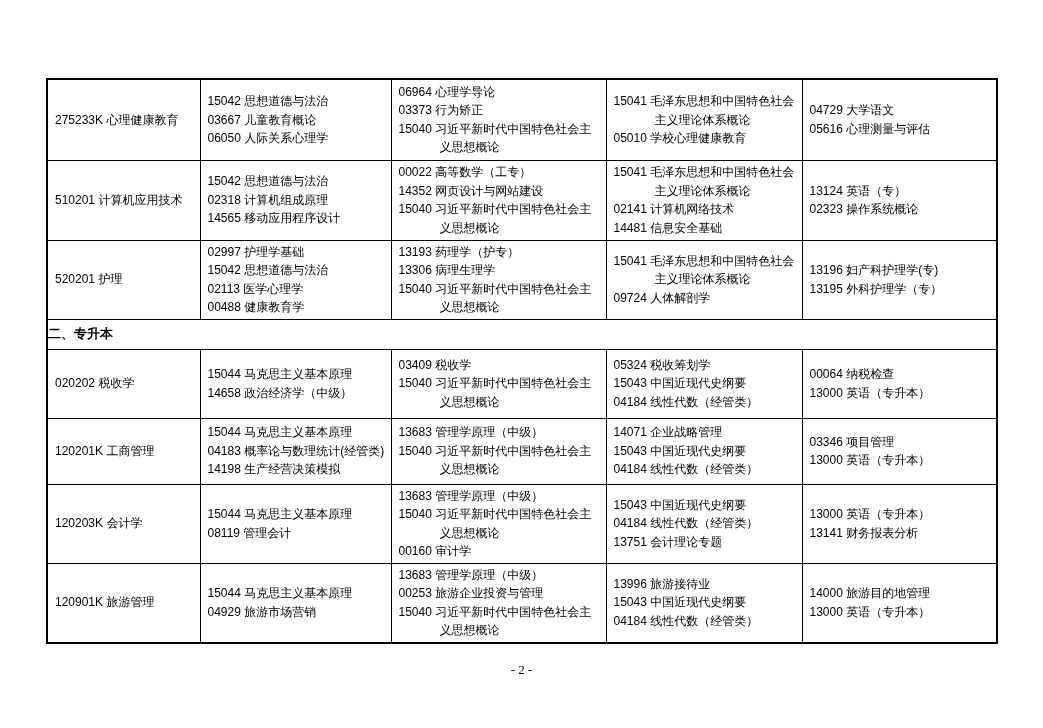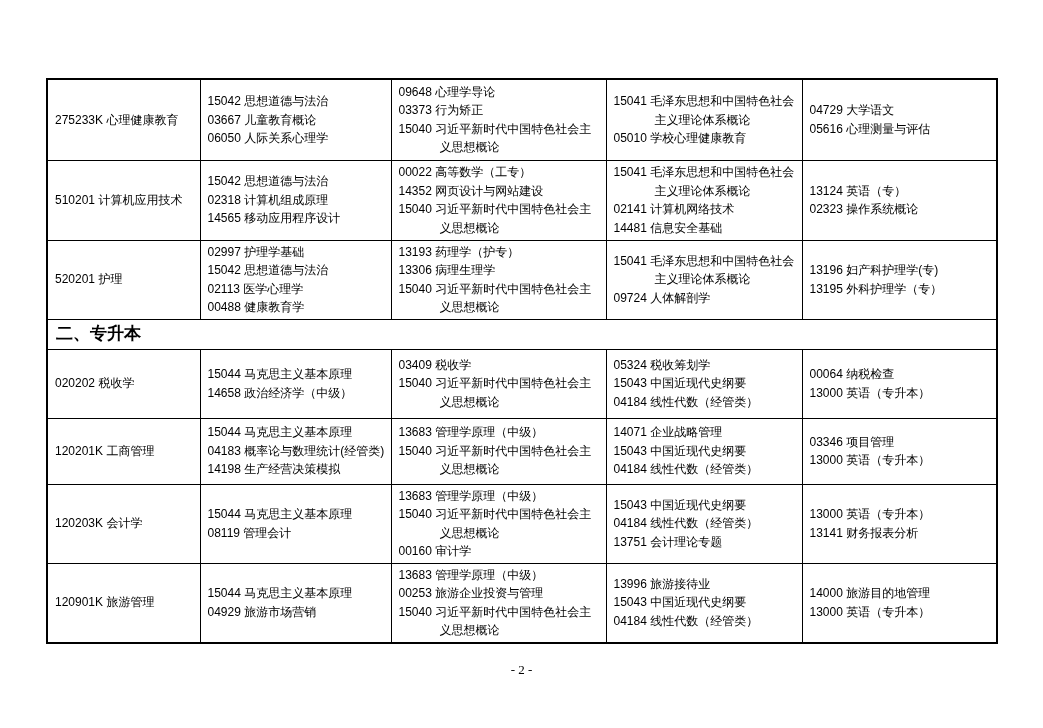--- a/index.html
+++ b/index.html
@@ -29,22 +29,22 @@
     overflow:hidden;
   }
   .major-cell { padding-left:7px; }
   .course {
     padding-left:41px;
     text-indent:-41px;
     word-break:break-all;
   }
   tr.section-row td {
     font-weight:bold;
-    font-size:17px;
-    padding:4px 8px;
+    font-size:13px;
+    padding:4px 0;
   }
   .footer {
     position:absolute;
     left:0; right:0; top:662px;
     text-align:center;
     font-family:"Liberation Serif","DejaVu Serif",serif;
     font-size:13px;
     color:#000;
   }
 </style>
@@ -63,21 +63,21 @@
     </colgroup>
     <tbody>
         <tr style="height: 81px;">
           <td class="major-cell">275233K 心理健康教育</td>
           <td>
             <div class="course">15042 思想道德与法治</div>
             <div class="course">03667 儿童教育概论</div>
             <div class="course">06050 人际关系心理学</div>
           </td>
           <td>
-            <div class="course">09648 心理学导论</div>
+            <div class="course">06964 心理学导论</div>
             <div class="course">03373 行为矫正</div>
             <div class="course">15040 习近平新时代中国特色社会主义思想概论</div>
           </td>
           <td>
             <div class="course">15041 毛泽东思想和中国特色社会主义理论体系概论</div>
             <div class="course">05010 学校心理健康教育</div>
           </td>
           <td>
             <div class="course">04729 大学语文</div>
             <div class="course">05616 心理测量与评估</div>

